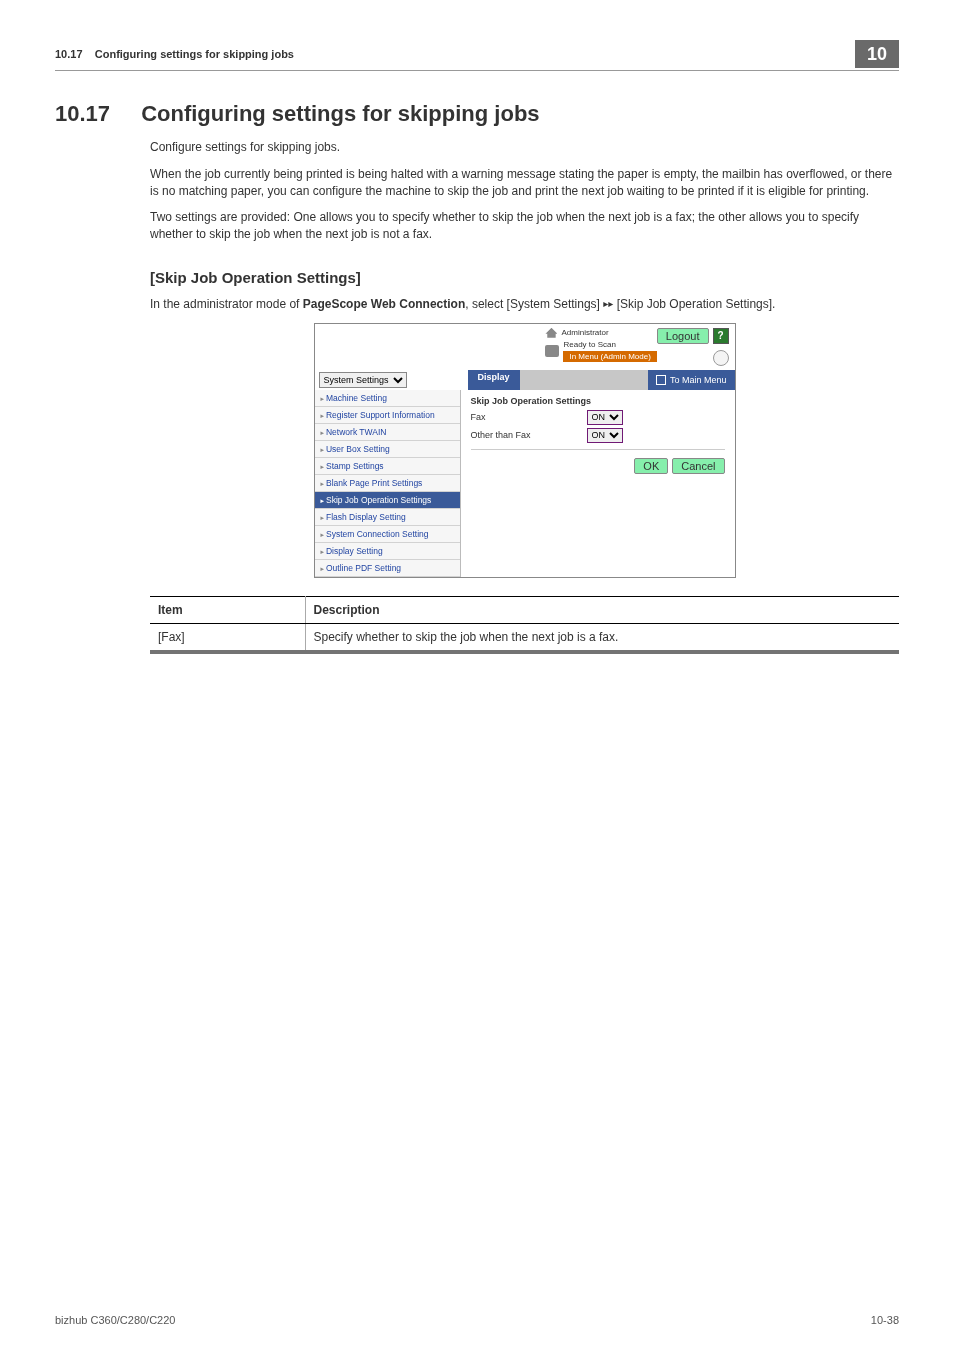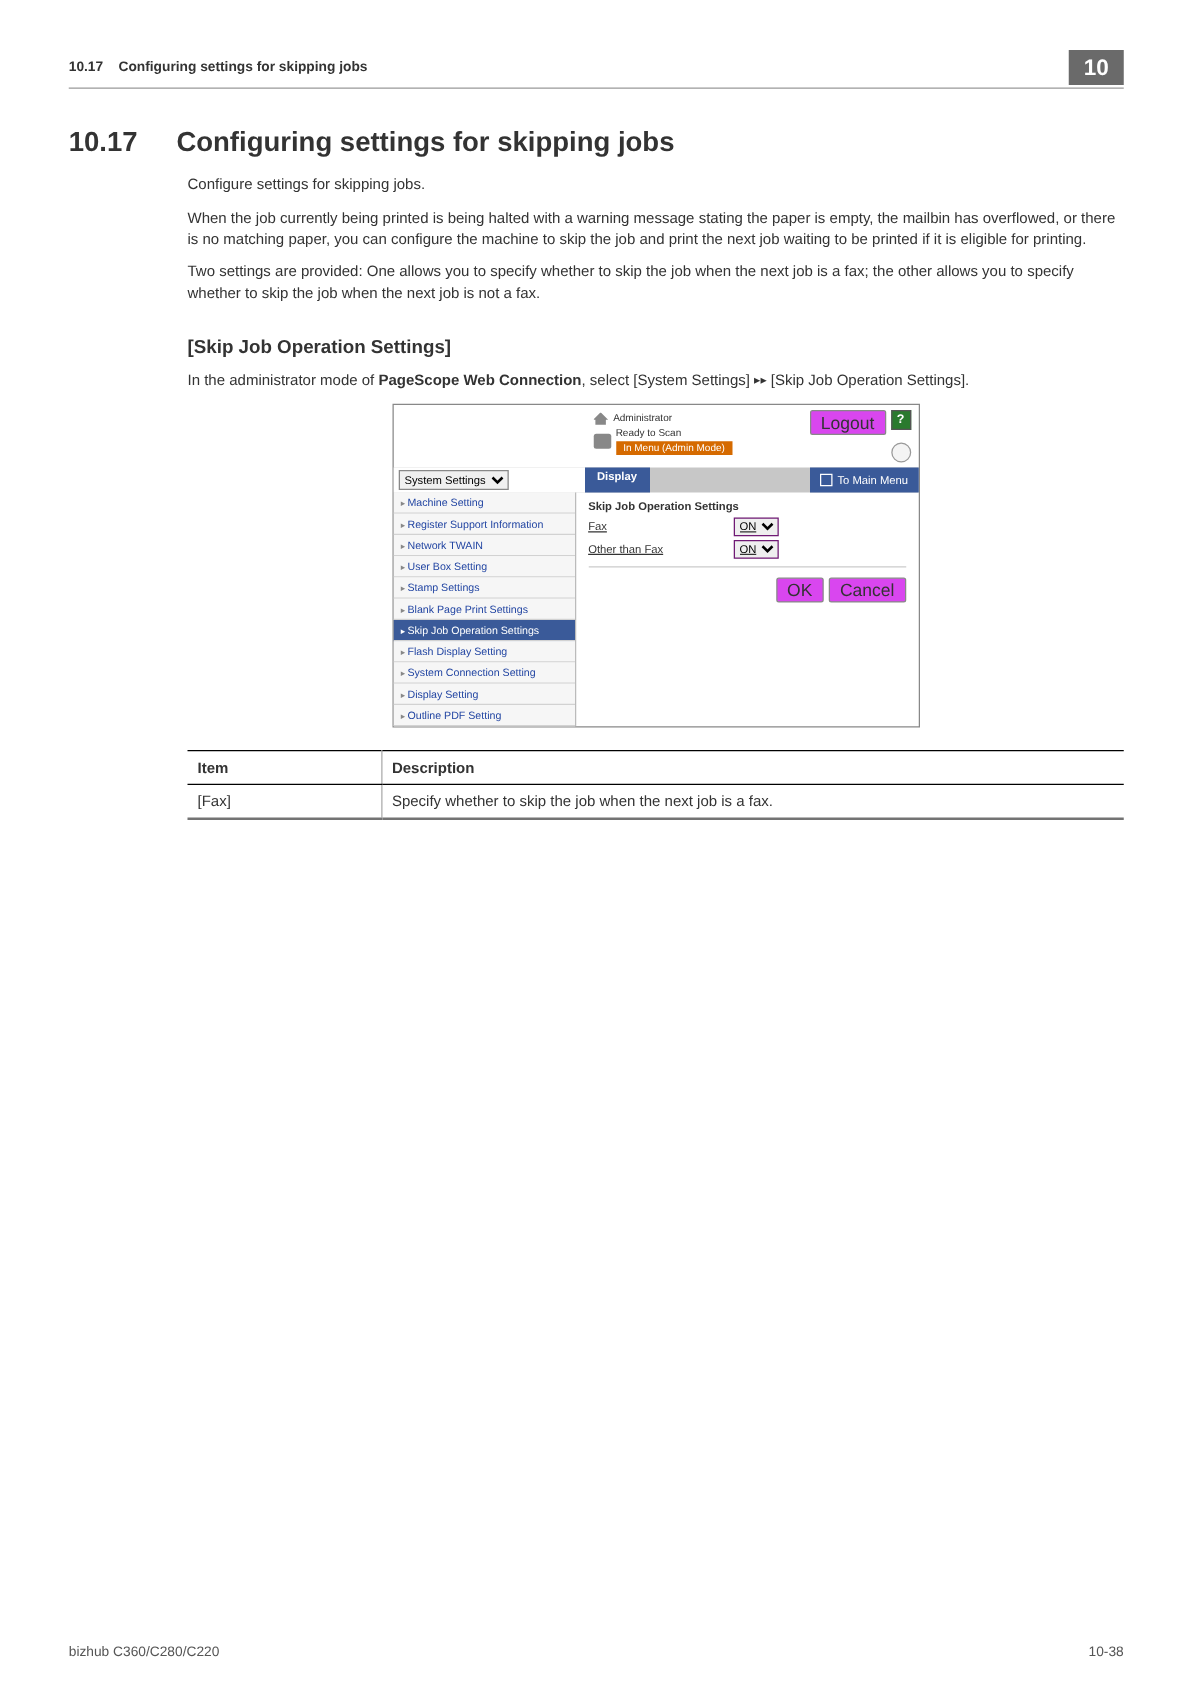--- a/index.html
+++ b/index.html
@@ -66,21 +66,21 @@
       display: block;
       margin: 10px auto 18px auto;
       width: 420px;
       border: 1px solid #888;
       font-size: 9px;
       color: #333;
       background: #fff;
     }
     .shot-top {
       display: flex;
-      justify-content: space-between;
+      justify-content: flex-end;
       align-items: center;
       padding: 4px 6px;
       margin-left: 14px;
     }
     .orange-bar {
       background: #d56a00;
       color: #fff;
       padding: 1px 6px;
       font-size: 8px;
       margin-top: 2px;
@@ -90,23 +90,23 @@
       margin-bottom: 4px;
     }
     .status-line1 {
       display: flex;
       align-items: center;
       gap: 4px;
       font-size: 8px;
     }
     .shot-btn {
       border: 1px solid #888;
-      background: #d946ef;
+      background: #86efac;
       padding: 1px 8px;
-      font-size: 14px;
+      font-size: 11px;
       border-radius: 2px;
     }
     .q-icon {
       width: 14px;
       height: 14px;
       background: #2a7a2e;
       color: #fff;
       display: inline-flex;
       align-items: center;
       justify-content: center;
@@ -192,21 +192,20 @@
     .pane-head {
       font-weight: bold;
       font-size: 9px;
       margin-bottom: 4px;
     }
     .pane-row {
       display: flex;
       align-items: center;
       margin-bottom: 3px;
       gap: 6px;
-      text-decoration: underline;
     }
     .pane-row .lbl {
       width: 110px;
     }
     .pane-row select {
       font-size: 9px;
       border: 1px solid #701a75;
       height: 15px;
     }
     .pane-under {
@@ -218,21 +217,21 @@
       gap: 4px;
     }
     .desc-table {
       width: 100%;
       border-collapse: collapse;
       margin-top: 6px;
     }
     .desc-table th, .desc-table td {
       text-align: left;
       padding: 6px 8px;
-      border-bottom: 2px solid #737373;
+      border-bottom: 4px solid #737373;
       vertical-align: top;
     }
     .desc-table thead th {
       border-top: 1px solid #000;
       border-bottom: 1px solid #000;
       font-weight: bold;
     }
     .desc-table col.c1 { width: 155px; }
     .desc-table td.first, .desc-table th.first {
       border-right: 1px solid #aaa;

